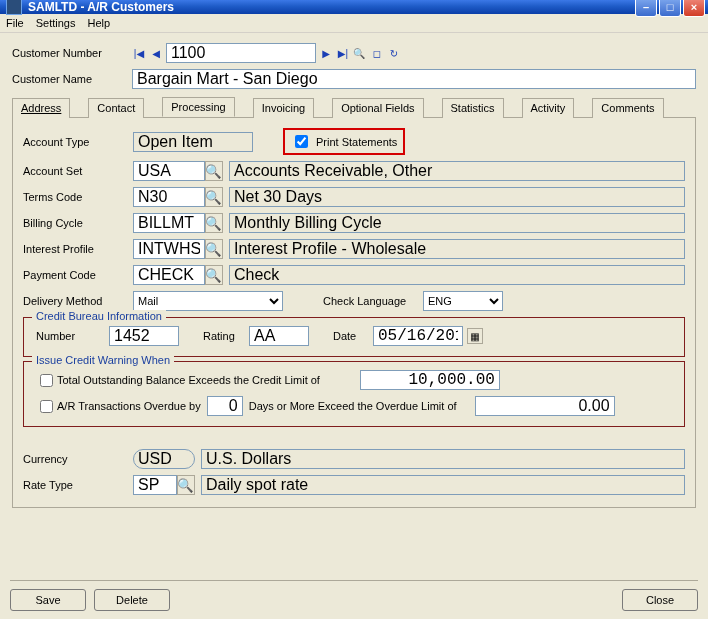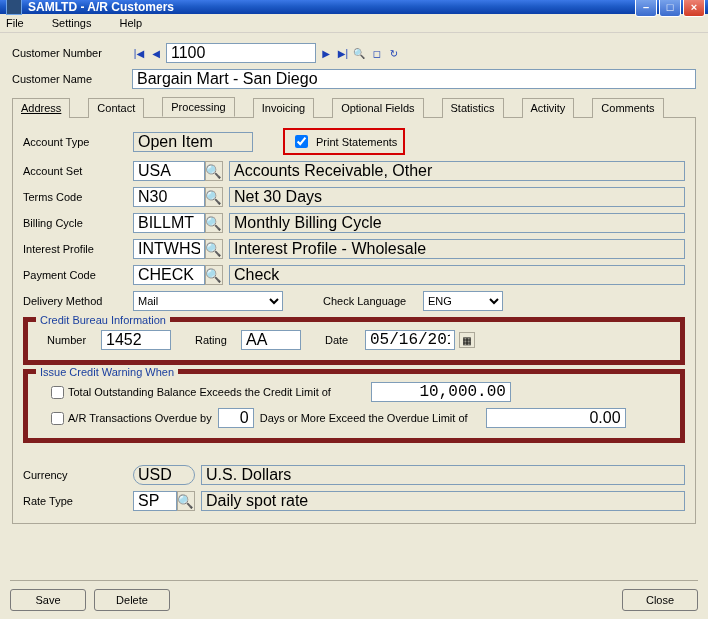--- a/index.html
+++ b/index.html
@@ -39,21 +39,21 @@
     font-size:11px; font-weight:bold;
     background: linear-gradient(to bottom,#7fa9ef,#3b6bcd);
     color:#fff;
   }
   .titlebtn.close { background:linear-gradient(to bottom,#f08a7c,#d13c26); }
   
   .menubar {
     background:#ece9d8;
     border-bottom:1px solid #d4d0c8;
     padding:3px 6px;
-    display:flex; gap:28px;
+    display:flex; gap:12px;
   }
   .menubar span { cursor:default; }
   
   .client {
     background:#ece9d8;
     padding:10px 12px 6px 12px;
     height:calc(634px - 26px - 22px);
     position:relative;
   }
   .row { display:flex; align-items:center; margin-bottom:6px; }
@@ -130,22 +130,22 @@
   }
   .formrow .flab { width:110px; }
   .codebox { width:72px; }
   .descbox { flex:1; }
   .redbox {
     border:2px solid #d40000;
     padding:2px 6px;
     display:inline-flex; align-items:center; gap:4px;
   }
   .fieldset {
-    border:5px solid #7f1d1d;
-    padding:8px 10px 10px 19px;
+    border:1px solid #7f1d1d;
+    padding:8px 10px 10px 12px;
     margin-top:4px;
     margin-bottom:2px;
     position:relative;
   }
   .fieldset .legend {
     position:absolute;
     top:-8px; left:8px;
     background:#ece9d8;
     padding:0 4px;
     color:#1a3f9f;
@@ -281,21 +281,21 @@
       <div style="width:40px"></div>
       <div style="width:100px">Check Language</div>
       <select class="sel" style="width:80px">
         <option>ENG</option>
       </select>
     </div>
 
     <div class="fieldset">
       <div class="legend">Credit Bureau Information</div>
       <div class="formrow" style="margin-bottom:0">
-        <div style="width:54px">Number</div>
+        <div style="width:73px">Number</div>
         <input class="txt" style="width: 70px;" value="1452">
         <div style="width:24px"></div>
         <div style="width:46px">Rating</div>
         <input class="txt" style="width: 60px;" value="AA">
         <div style="width:24px"></div>
         <div style="width:40px">Date</div>
         <input class="txt" style="width: 90px; font-family: Liberation Mono, monospace;" value="05/16/2010">
         <button class="iconbtn" style="margin-left:4px">▦</button>
       </div>
     </div>

